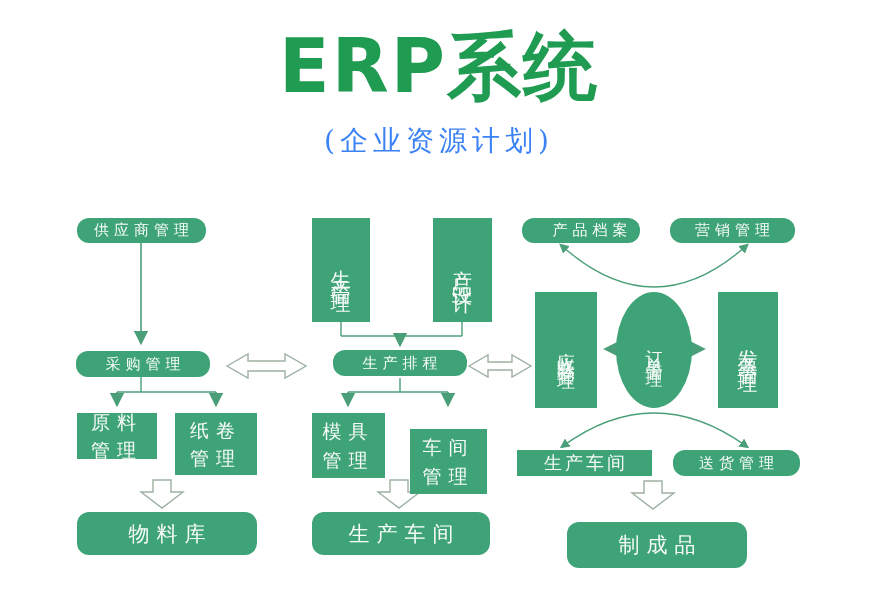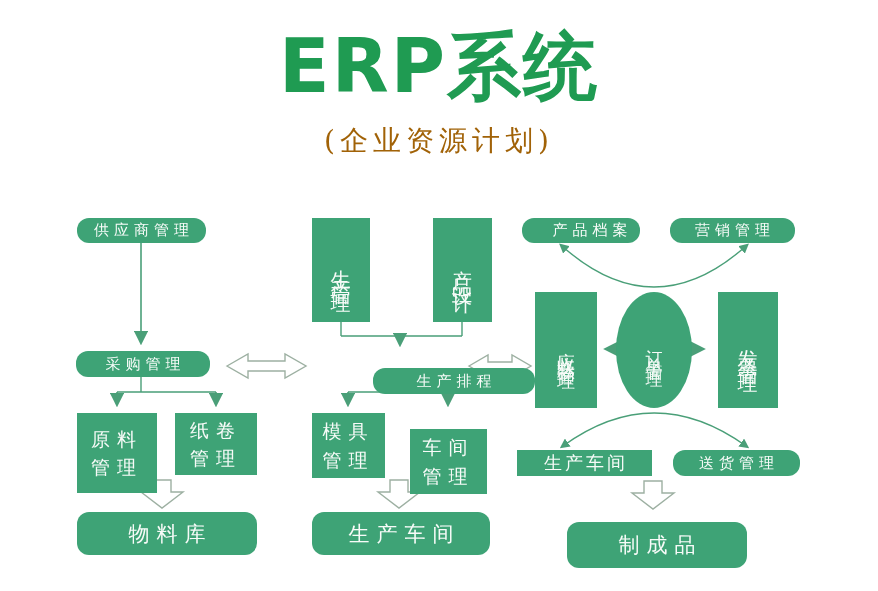--- a/index.html
+++ b/index.html
@@ -27,21 +27,21 @@
     letter-spacing: 2px;
     line-height: 1.1;
   }
   .subtitle {
     position: absolute;
     left: 0; right: 0;
     top: 122px;
     text-align: center;
     font-size: 28px;
     font-weight: 500;
-    color: #a16207;
+    color: #3b82f6;
     letter-spacing: 5px;
     font-family: "DejaVu Serif", serif;
   }
   .box {
     position: absolute;
     background: #3ea376;
     color: #f7fbf8;
     display: flex;
     align-items: center;
     justify-content: center;
@@ -123,35 +123,35 @@
     <polygon points="153,480 171,480 171,492 183,492 162,508 141,492 153,492" fill="#ffffff" stroke="#9db0a2" stroke-width="1.4"></polygon>
     <polygon points="390,480 408,480 408,492 420,492 399,508 378,492 390,492" fill="#ffffff" stroke="#9db0a2" stroke-width="1.4"></polygon>
     <polygon points="644,481 662,481 662,493 674,493 653,509 632,493 644,493" fill="#ffffff" stroke="#9db0a2" stroke-width="1.4"></polygon>
   </svg>
 
   <div class="title">ERP系统</div>
   <div class="subtitle">(企业资源计划)</div>
 
   <div class="box h1line" style="left:77px; top:218px; width:129px; height:25px;">供应商管理</div>
   <div class="box h1line" style="left:76px; top:351px; width:134px; height:26px;">采购管理</div>
-  <div class="box twoline" style="left:77px; top:413px; width:80px; height:80px;">
+  <div class="box twoline" style="left:77px; top:413px; width:80px; height:46px;">
     <span>原料管理</span>
   </div>
   <div class="box twoline" style="left:175px; top:413px; width:82px; height:62px;">
     <span>纸卷管理</span>
   </div>
   <div class="box rounded" style="left:77px; top:512px; width:180px; height:43px;">物料库</div>
 
   <div class="box vtext" style="left:312px; top:218px; width:58px; height:104px;">
     <span>生产管理</span>
   </div>
   <div class="box vtext" style="left:433px; top:218px; width:59px; height:104px;">
     <span>产品设计</span>
   </div>
-  <div class="box h1line" style="left:333px; top:368px; width:162px; height:26px;margin-left:40px;">生产排程</div>
+  <div class="box h1line" style="left:333px; top:350px; width:134px; height:26px;">生产排程</div>
   <div class="box twoline" style="left:312px; top:413px; width:73px; height:65px;">
     <span>模具管理</span>
   </div>
   <div class="box twoline" style="left:410px; top:413px; width:77px; height:65px;margin-top:16px;">
     <span>车间管理</span>
   </div>
   <div class="box rounded" style="left:312px; top:512px; width:178px; height:43px;">生产车间</div>
 
   <div class="box h1line" style="left:522px; top:218px; width:118px; height:25px;padding-left:18px;">产品档案</div>
   <div class="box h1line" style="left:670px; top:218px; width:125px; height:25px;">营销管理</div>

